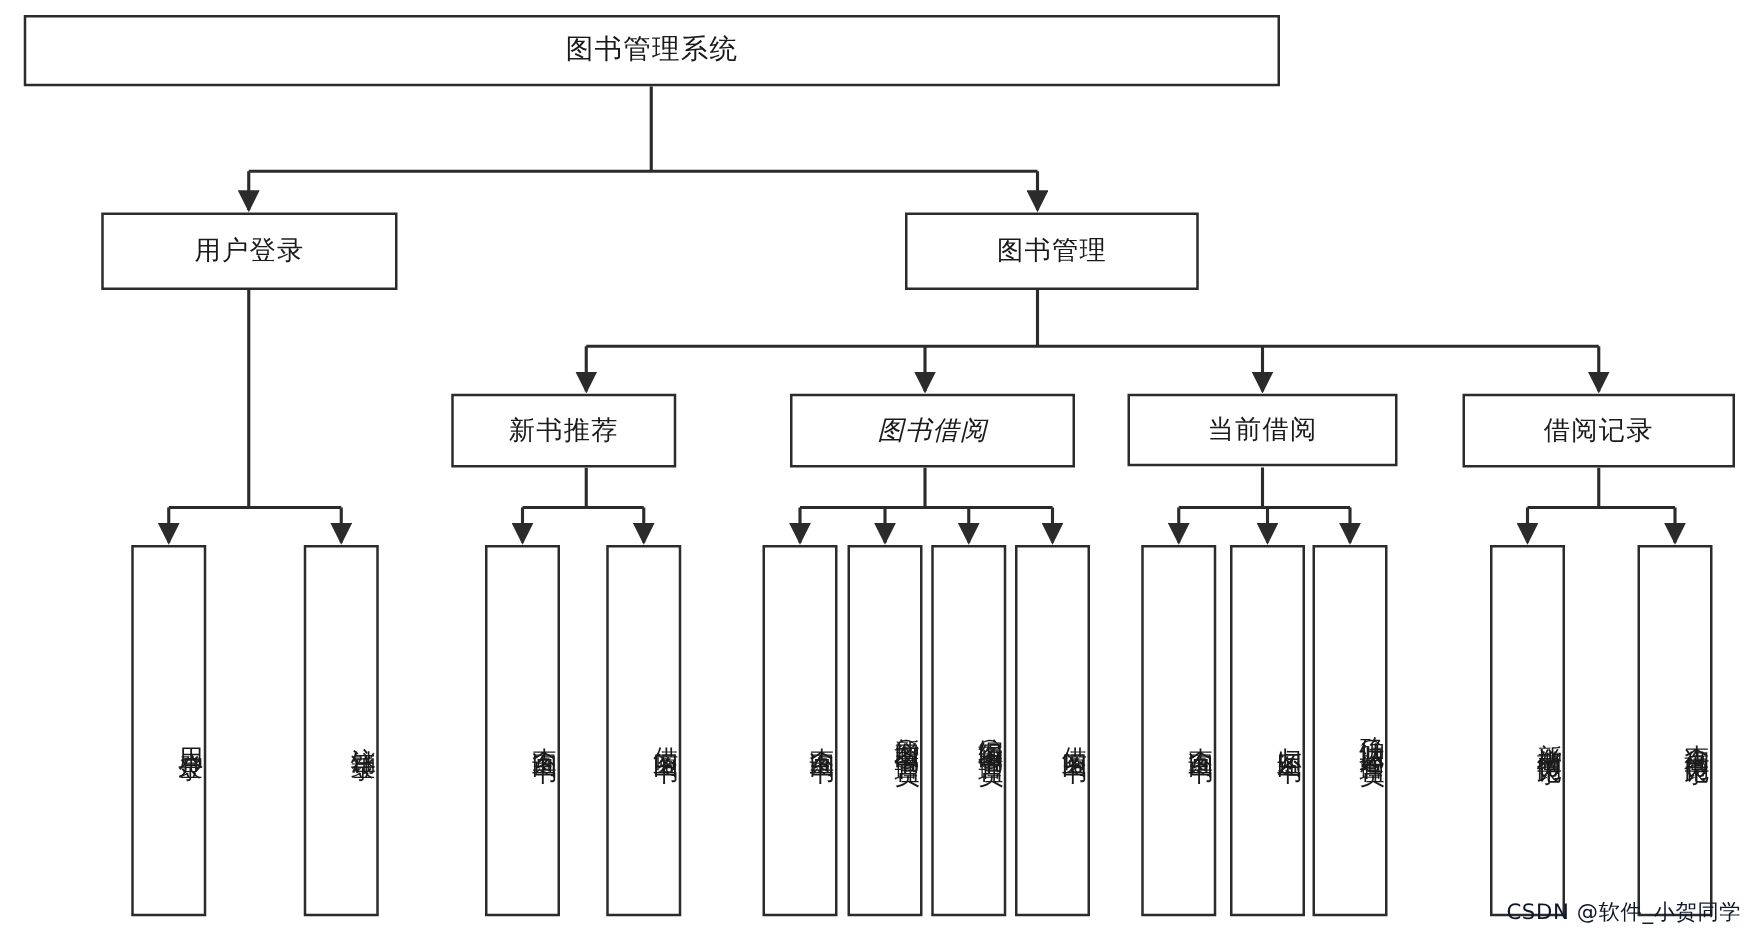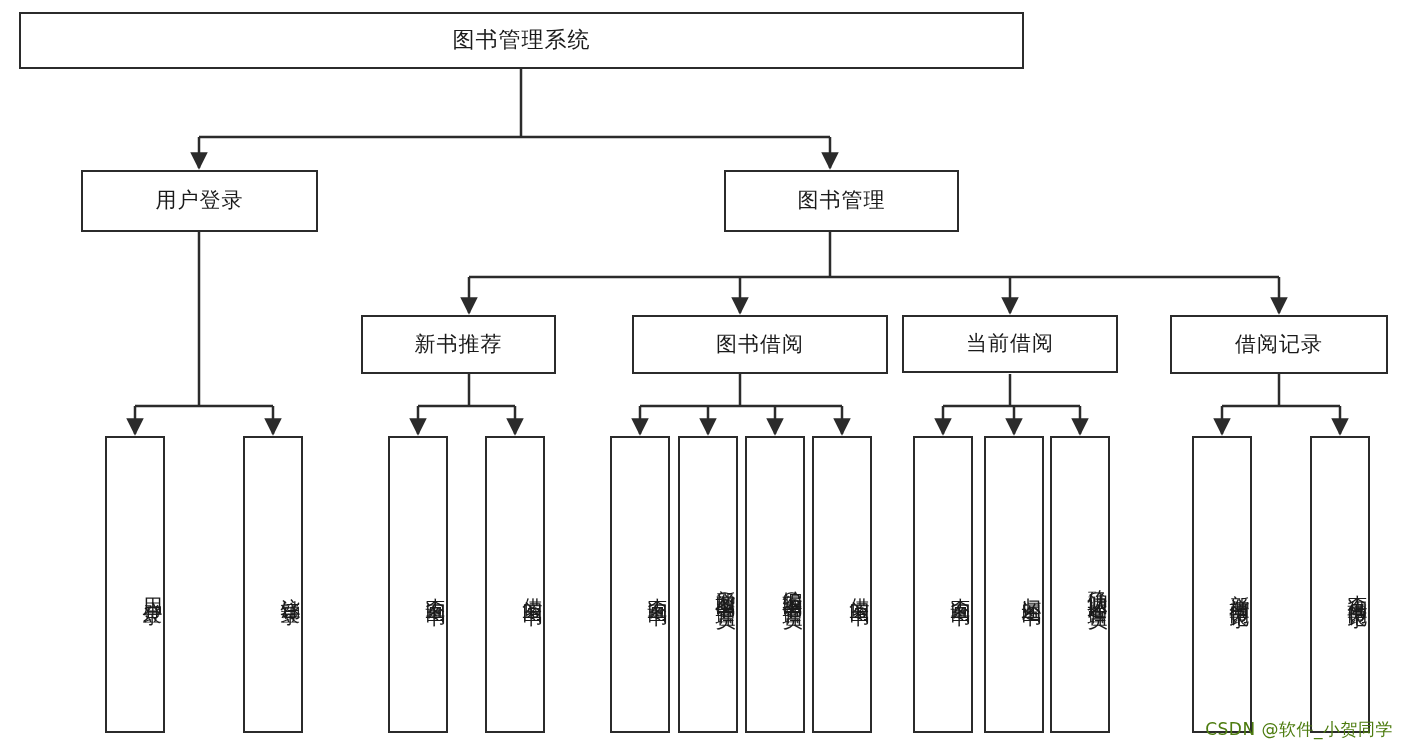--- a/index.html
+++ b/index.html
@@ -59,21 +59,21 @@
     white-space: nowrap;
   }
   .node.root {
     font-size: 22px;
   }
   #watermark {
     position: absolute;
     right: 12px;
     bottom: 6px;
     font-size: 17px;
-    color: #4d7c0f;
+    color: #0f172a;
     letter-spacing: 0.5px;
     z-index: 5;
     white-space: nowrap;
   }
 </style>
 </head>
 <body>
 
 <div id="diagram">
 
@@ -132,24 +132,24 @@
     <span>图书管理系统</span>
   </div>
 
   <div id="dynamic-nodes">
       <div class="node horiz" style="left: 81px; top: 170px; width: 237px; height: 62px;">
         <span class="">用户登录</span>
       </div>
       <div class="node horiz" style="left: 712px; top: 170px; width: 235px; height: 62px; margin-left: 12px;">
         <span class="">图书管理</span>
       </div>
-      <div class="node horiz" style="left: 361px; top: 315px; width: 195px; height: 59px;">
+      <div class="node horiz" style="left: 361px; top: 315px; width: 180px; height: 59px;">
         <span class="">新书推荐</span>
       </div>
-      <div class="node horiz" style="left: 632px; top: 315px; width: 256px; height: 59px;">
+      <div class="node horiz" style="left: 632px; top: 315px; width: 228px; height: 59px; font-style: italic;">
         <span class="">图书借阅</span>
       </div>
       <div class="node horiz" style="left: 902px; top: 315px; width: 216px; height: 58px;">
         <span class="">当前借阅</span>
       </div>
       <div class="node horiz" style="left: 1170px; top: 315px; width: 218px; height: 59px;">
         <span class="">借阅记录</span>
       </div>
       <div class="node vert" style="left: 105px; top: 436px; width: 60px; height: 297px;">
         <span class="vtext">用户登录</span>

